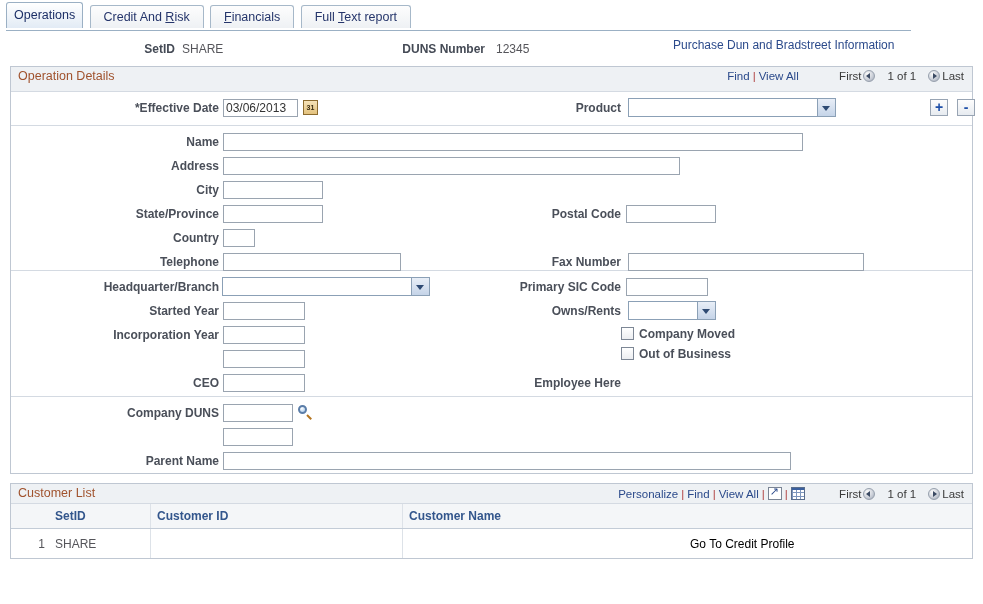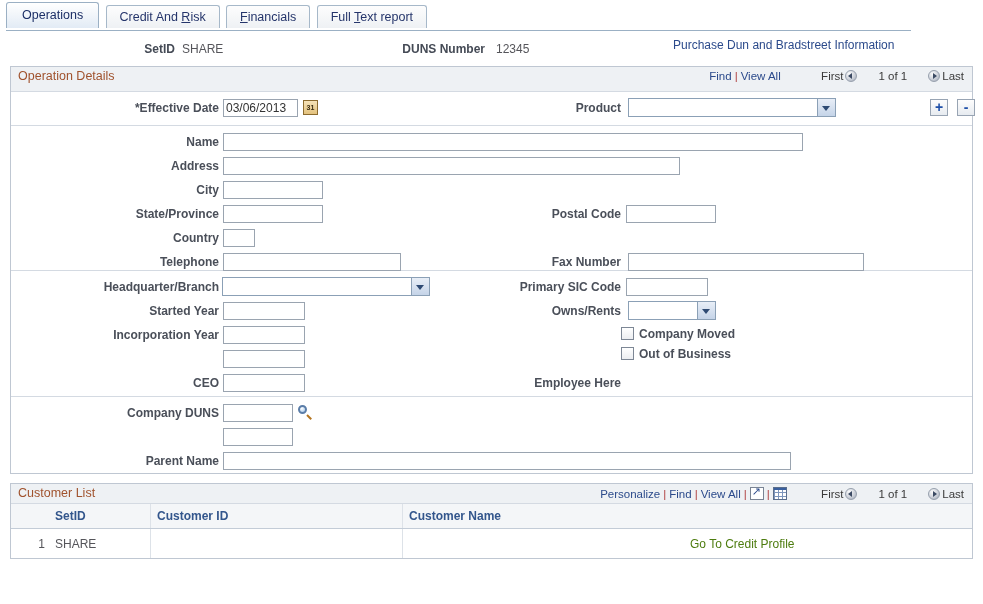--- a/index.html
+++ b/index.html
@@ -52,21 +52,21 @@
     cursor: pointer;
     white-space: nowrap;
   }
   .tab.active {
     background: linear-gradient(to bottom, #ffffff 0%, #e2ebf5 100%);
     border-color: #9bb0c4;
     color: #1c2f66;
     font-weight: normal;
     height: 25px;
     line-height: 25px;
-    padding: 0 15px;
+    padding: 0 7px;
   }
   .tab u { text-decoration: underline; }
 
   
   .meta-row {
     position: relative;
     height: 24px;
     margin-top: 7px;
     font-size: 12px;
   }
@@ -119,21 +119,21 @@
     font-size: 11.5px;
     white-space: nowrap;
   }
   .lnk {
     color: #2b4a8b;
     text-decoration: none;
     cursor: pointer;
   }
   .sep { color: #b04040; margin: 0 3px; }
   .nav-word { color: #3a3a3a; }
-  .nav-count { color: #3a3a3a; margin: 0 19px; }
+  .nav-count { color: #3a3a3a; margin: 0 10px; }
   .navarrow {
     display: inline-block;
     width: 12px;
     height: 12px;
     border-radius: 50%;
     background: radial-gradient(circle at 35% 30%, #fdfdfd 0%, #c8cdd6 60%, #9aa2b0 100%);
     border: 1px solid #97a0ad;
     position: relative;
     vertical-align: -2px;
     margin: 0 2px;
@@ -342,21 +342,21 @@
   .icon-grid {
     border: 1px solid #5a6e8c;
     background: #ffffff;
     box-sizing: border-box;
     background-image:
       linear-gradient(to bottom, #3a5f9e 0 2px, transparent 2px),
       repeating-linear-gradient(to bottom, #7d96bd 0 1px, transparent 1px 4px),
       repeating-linear-gradient(to right, #7d96bd 0 1px, transparent 1px 4px);
   }
   .credit-link {
-    color: #4d7c0f;
+    color: #000000;
     text-decoration: none;
     cursor: pointer;
     font-size: 12px;
   }
 </style>
 </head>
 <body>
 
 <div class="tabstrip">
   <div class="tab active">

